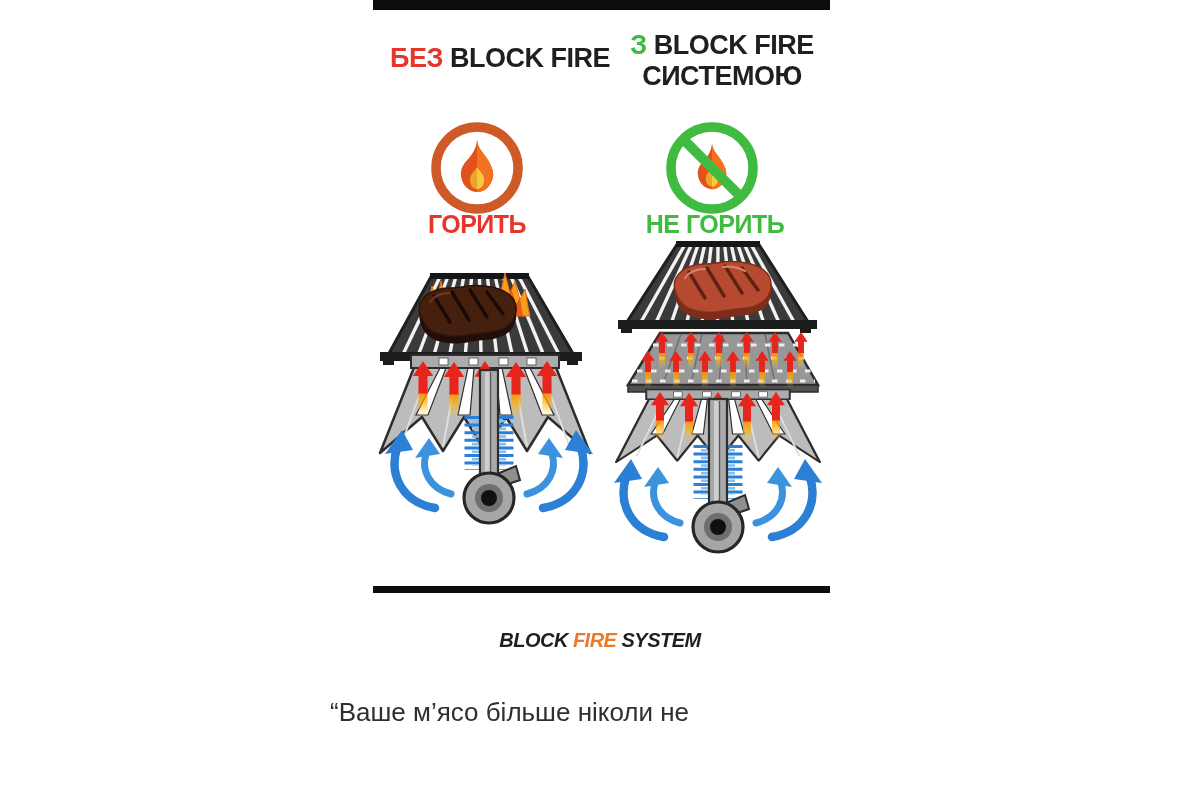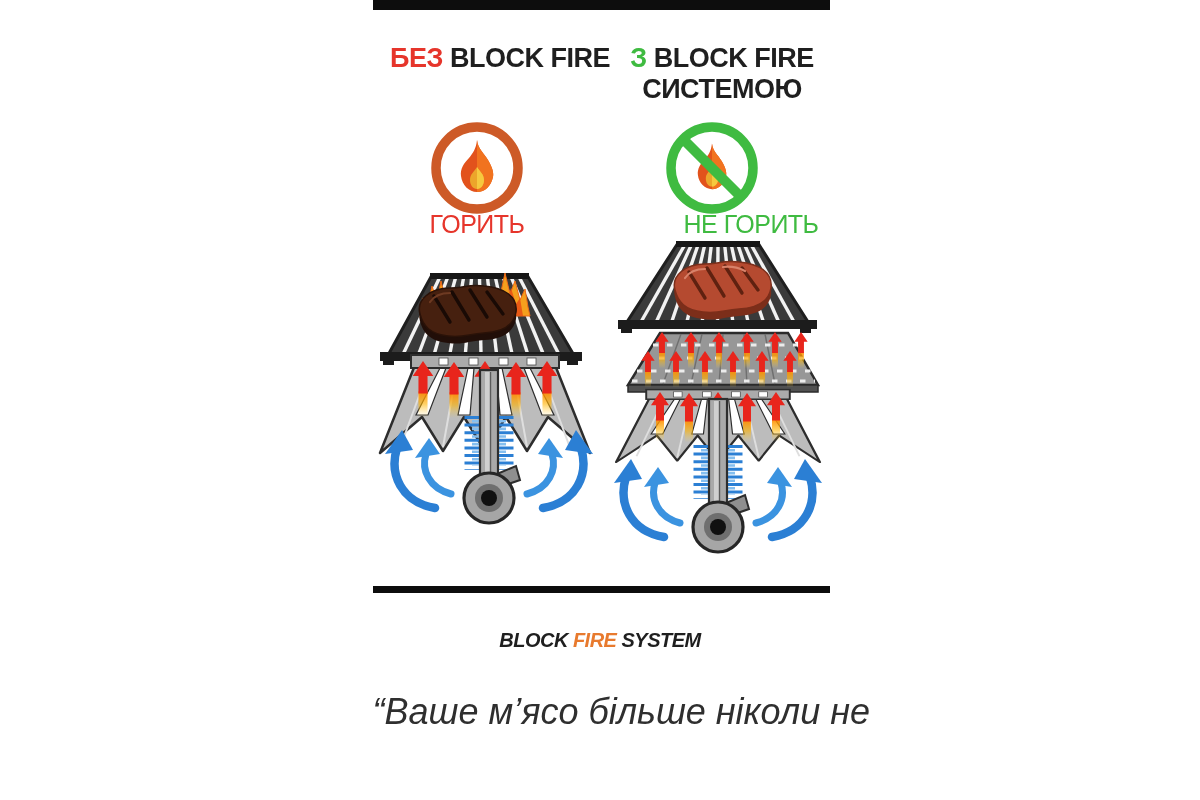--- a/index.html
+++ b/index.html
@@ -4,27 +4,27 @@
 <style>
   html,body{margin:0;padding:0;background:#fff;}
   #canvas{position:relative;width:1200px;height:800px;background:var(--page_bg,#fff);
           font-family:"Liberation Sans",sans-serif;overflow:hidden;}
   .abs{position:absolute;}
   .bar{background:var(--bar_black,#0d0d0d);}
   .col-title{font-weight:700;font-size:27px;line-height:31px;text-align:center;
              color:var(--text_dark,#1f1f1f);letter-spacing:-0.5px;}
   .accent-red{color:var(--red,#e6352b);}
   .accent-green{color:var(--green,#3fbb41);}
-  .status-label{font-weight:400;font-size:25px;text-align:center;letter-spacing:-0.5px;}
+  .status-label{font-weight:700;font-size:25px;text-align:center;letter-spacing:-0.5px;}
   .status-red{color:var(--red,#e6352b);}
   .status-green{color:var(--green,#3fbb41);}
   .brand{font-weight:700;font-style:italic;font-size:20px;text-align:center;
          color:var(--text_dark,#1f1f1f);letter-spacing:-0.5px;}
   .brand .fire{color:var(--brand_orange,#e87a2e);}
-  .quote{font-style:italic;font-size:36px;line-height:40px;text-align:right;
+  .quote{font-size:26px;line-height:40px;text-align:left;
          color:var(--quote_gray,#2f2f2f);}
   
   .ring-o{fill:none;stroke:var(--ring_orange,#cd5a27);stroke-width:9.5;}
   .ring-g{fill:none;stroke:var(--green,#3fbb41);stroke-width:9.5;}
   .slash{stroke:var(--green,#3fbb41);stroke-width:10;}
   .fo{fill:#e2521c;} .fo2{fill:#f1731f;} .fi{fill:#eca52b;} .fi2{fill:#f6c93f;}
   
   .grate{fill:#3a3a3a;stroke:#1f1f1f;stroke-width:3;}
   .slat{stroke:#f2f2f2;stroke-width:3.4;}
   .railback{stroke:#161616;stroke-width:6;}
@@ -62,21 +62,21 @@
 </head>
 <body>
 
 <div id="canvas">
 
   <div class="abs bar" style="left:373px;top:0;width:457px;height:10px;"></div>
 
   <div class="abs col-title" style="left:378px;top:43px;width:244px;">
     <div><span class="accent-red">БЕЗ</span> <span>BLOCK FIRE</span></div>
   </div>
-  <div class="abs col-title" style="left:600px;top:43px;width:244px;">
+  <div class="abs col-title" style="left:600px;top:30px;width:244px;">
     <div><span class="accent-green">З</span> <span>BLOCK FIRE</span></div>
     <div>СИСТЕМОЮ</div>
   </div>
 
   <svg class="abs" style="left:431px;top:122px;" width="92" height="92" viewBox="0 0 92 92">
     <clipPath id="rhalf">
         <rect x="46" y="0" width="46" height="92"></rect>
       </clipPath>
     <g id="flameShape">
       <path class="fo" d="M46,18 C47,27 53,31 57,38 C61,45 63,50 62,55 C60,64 54,70 46,70 C38,70 31,63 30,54 C29,47 33,41 38,36 C42,31 45,27 46,18 Z"></path>
@@ -93,21 +93,21 @@
 
   <svg class="abs" style="left:666px;top:122px;" width="92" height="92" viewBox="0 0 92 92">
     <g transform="translate(5.5,5.6) scale(0.88)">
         <use href="#flameShape"></use>
       </g>
     <circle class="ring-g" cx="46" cy="46" r="41"></circle>
     <line class="slash" x1="17.5" y1="17.5" x2="74.5" y2="74.5"></line>
   </svg>
 
   <div class="abs status-label status-red" style="left:387px;top:210px;width:180px;">ГОРИТЬ</div>
-  <div class="abs status-label status-green" style="left:658px;top:210px;width:186px;text-align:center;">НЕ ГОРИТЬ</div>
+  <div class="abs status-label status-green" style="left:622px;top:210px;width:186px;text-align:center;">НЕ ГОРИТЬ</div>
 
   <svg class="abs" style="left:370px;top:260px;" width="230" height="300" viewBox="0 0 230 300">
     <defs>
       <linearGradient id="tailFade" x1="0" y1="0" x2="0" y2="1">
         <stop offset="0" stop-color="#ff8400" stop-opacity="0.95"></stop>
         <stop offset="0.5" stop-color="#ffb300" stop-opacity="0.6"></stop>
         <stop offset="1" stop-color="#ffd54d" stop-opacity="0"></stop>
       </linearGradient>
       <g id="uarrow">
         <rect x="-4.2" y="28" width="8.4" height="24" fill="url(#tailFade)"></rect>

